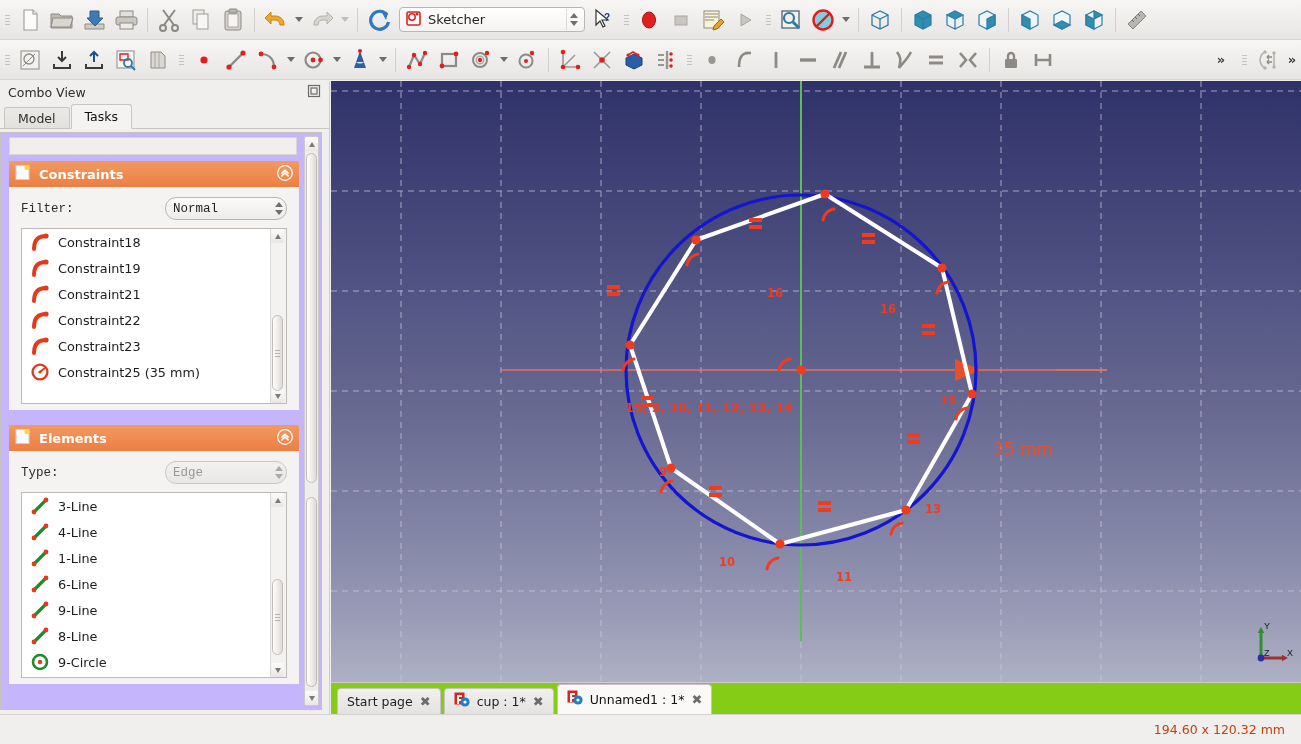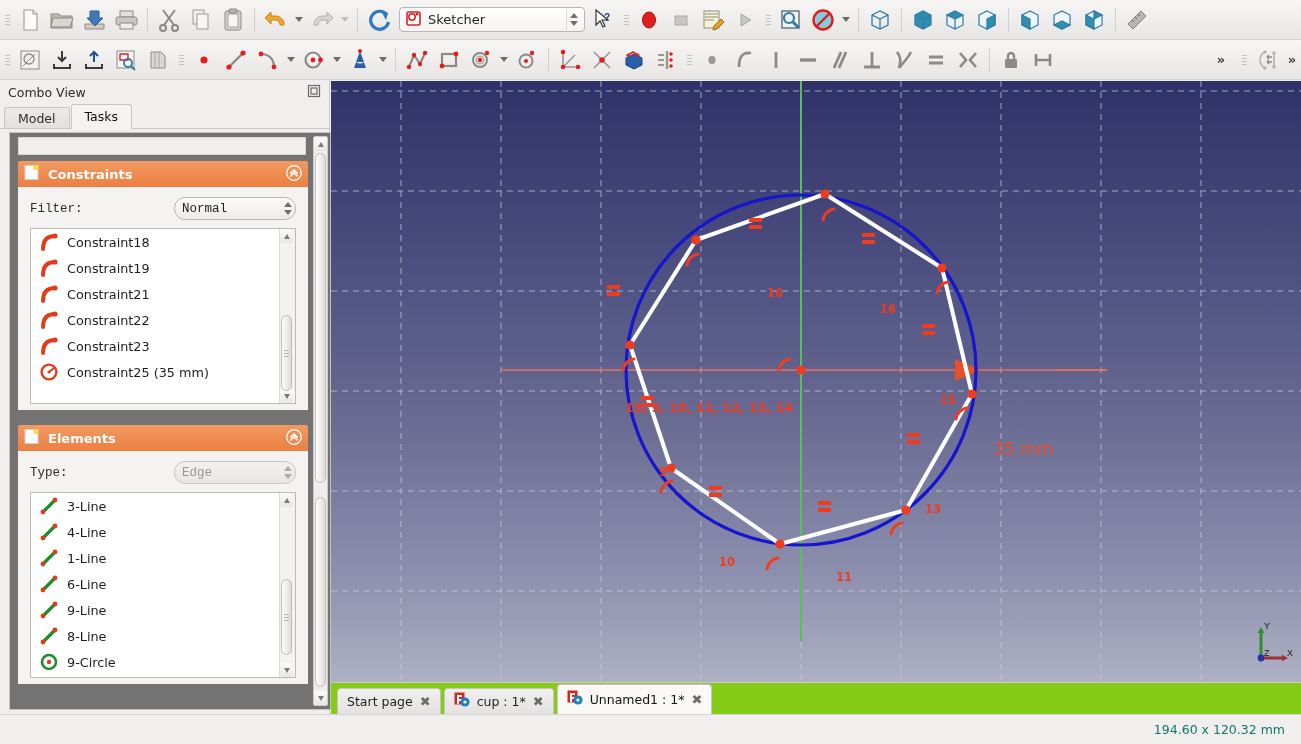--- a/index.html
+++ b/index.html
@@ -84,22 +84,22 @@
     border: 1px solid #c8c5c2; border-bottom: none;
     border-radius: 3px 3px 0 0; margin-right: 1px;
     display:flex; align-items:center; color:#2f2f2f;
   }
   .cv-tab.active {
     height: 25px; background: #f4f3f2; color: #111; z-index: 2;
     border-bottom: 1px solid #f4f3f2;
   }
 
   .cv-body {
-    position: absolute; left: 9px; top: 51px; width: 322px; height: 578px;
-    background: #737373; border: 1px solid #c5c2bf;
+    position: absolute; left: 0; top: 51px; width: 322px; height: 578px;
+    background: #c4b5fd; border: 1px solid #c5c2bf;
   }
   
   .outer-sb {
     position:absolute; right: 2px; top: 3px; width: 15px; bottom: 3px;
     background: #efedec; border: 1px solid #ccc9c6; border-radius: 2px;
   }
   .sb-arrow {
     position:absolute; left:0; width:13px; height:14px; display:flex;
     align-items:center;justify-content:center;
     background: linear-gradient(180deg,#fcfbfa,#e9e7e5);
@@ -196,21 +196,21 @@
     margin-right:3px; font-size:12.5px; color:#1f1f1f;
   }
   .doc-tab.active { height:30px; background:#faf9f8; color:#111; }
   .tab-close { color:#6e6b68; font-size:13px; font-weight:bold; line-height:1; }
 
   
   #status-bar {
     position:absolute; left:0; top:714px; width:1301px; height:30px;
     background:#f0efee; border-top:1px solid #d6d3d0;
     display:flex; align-items:center; justify-content:flex-end;
-    padding-right:16px; font-size:12.5px; color:#0f766e;
+    padding-right:16px; font-size:12.5px; color:#c2410c;
   }
 </style>
 </head>
 <body>
 
 <div id="app">
 
   <div class="toolbar" id="toolbar-1">
     <div class="tb-grip">
         <i></i>

